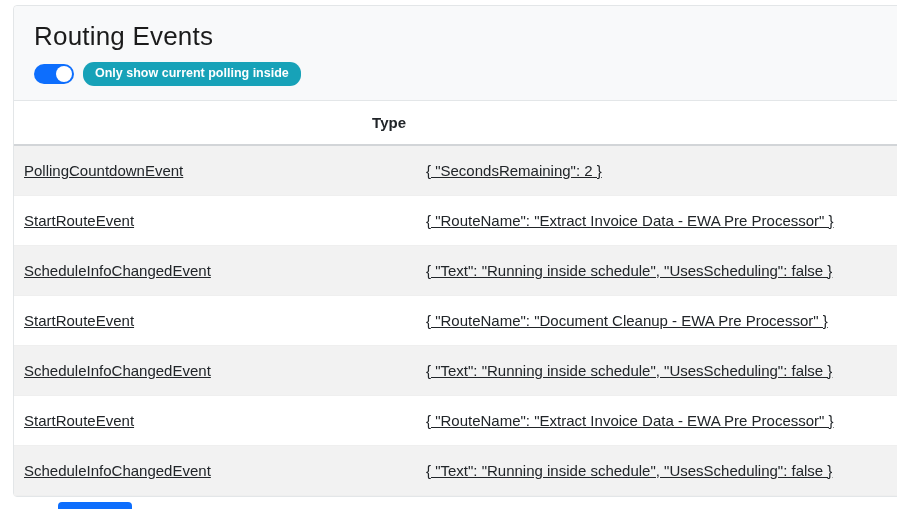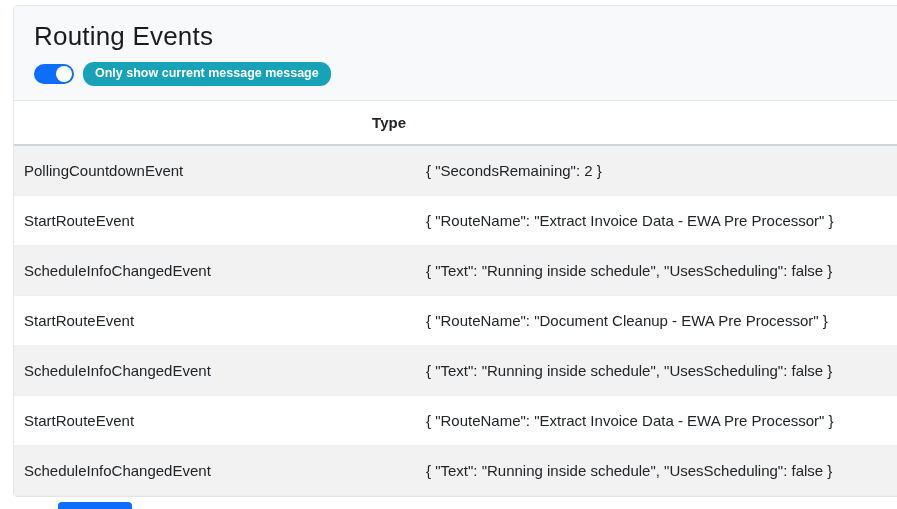--- a/index.html
+++ b/index.html
@@ -71,20 +71,21 @@
     text-align: right;
     font-weight: 700;
     padding: 13px 10px;
     border-bottom: 2px solid #d2d5d8;
   }
   table.events td {
     text-align: left;
     padding: 15px 10px;
     line-height: 19px;
     border-bottom: 1px solid #efefef;
+    text-decoration: underline;
   }
   .col-type { width: 402px; }
   tbody tr:nth-child(odd) { background: #f2f2f2; }
   tbody tr:nth-child(even) { background: #ffffff; }
   .cutoff-btn {
     position: absolute;
     left: 58px; top: 502px;
     width: 74px; height: 22px;
     background: #0d6efd;
     border: none;
@@ -96,21 +97,21 @@
 <body>
 
 <div class="card">
 
   <div class="card-header">
     <h1 class="page-title">Routing Events</h1>
     <div class="controls">
       <div class="switch" role="switch" aria-checked="true">
         <div class="knob"></div>
       </div>
-      <span class="badge-pill">Only show current message message</span>
+      <span class="badge-pill">Only show current polling inside</span>
     </div>
   </div>
 
   <table class="events">
     <thead>
       <tr>
         <th class="col-type">Type</th>
         <th>Data</th>
       </tr>
     </thead>

